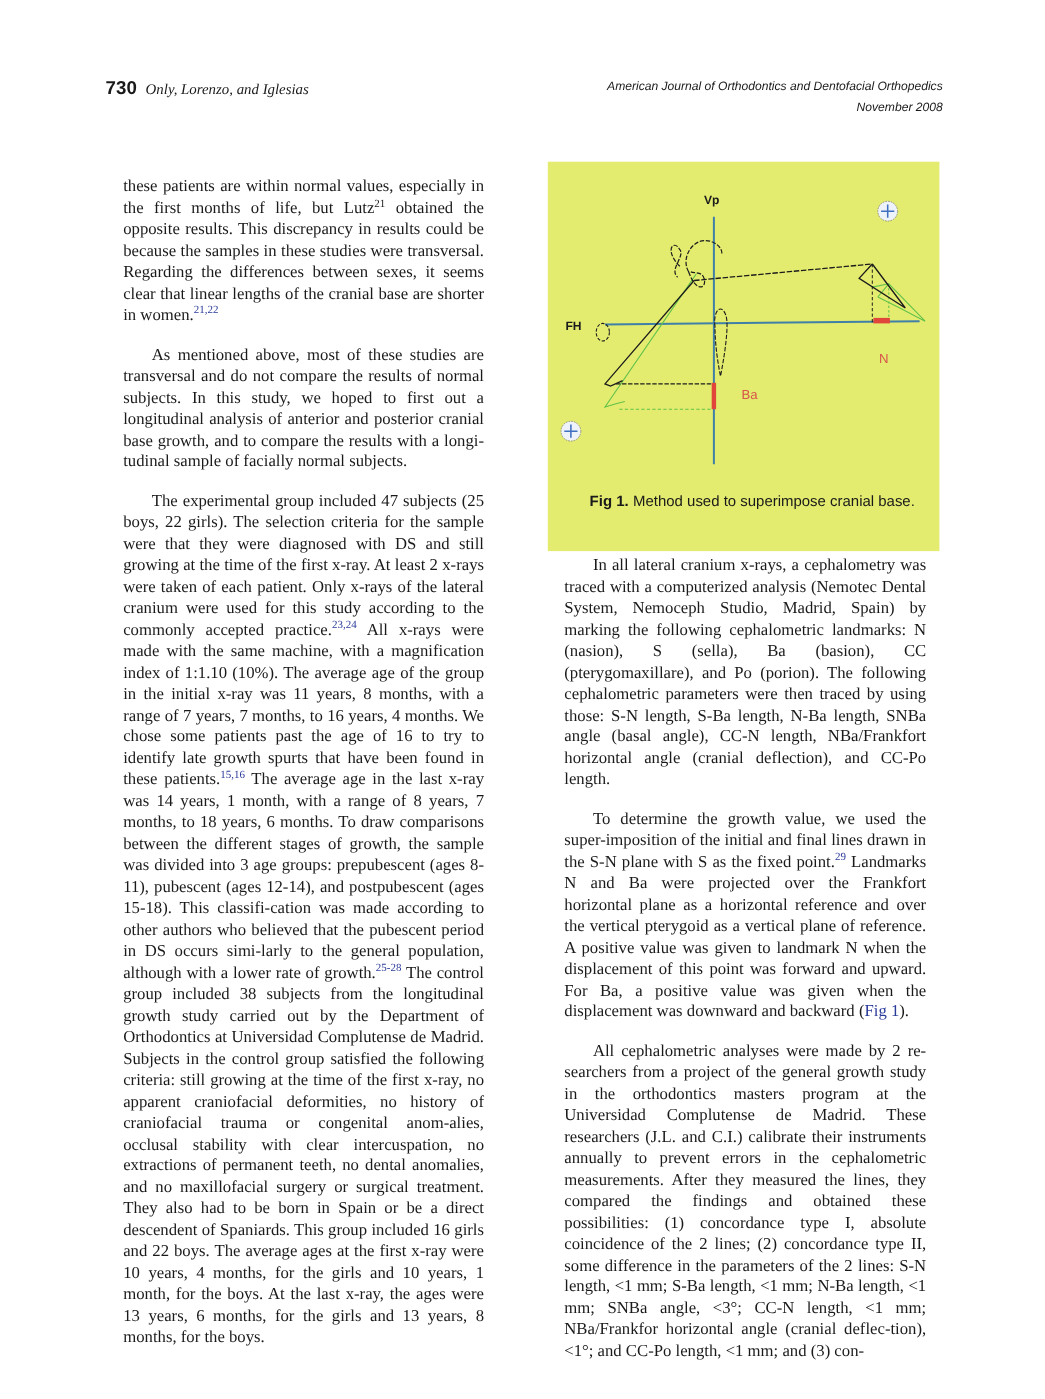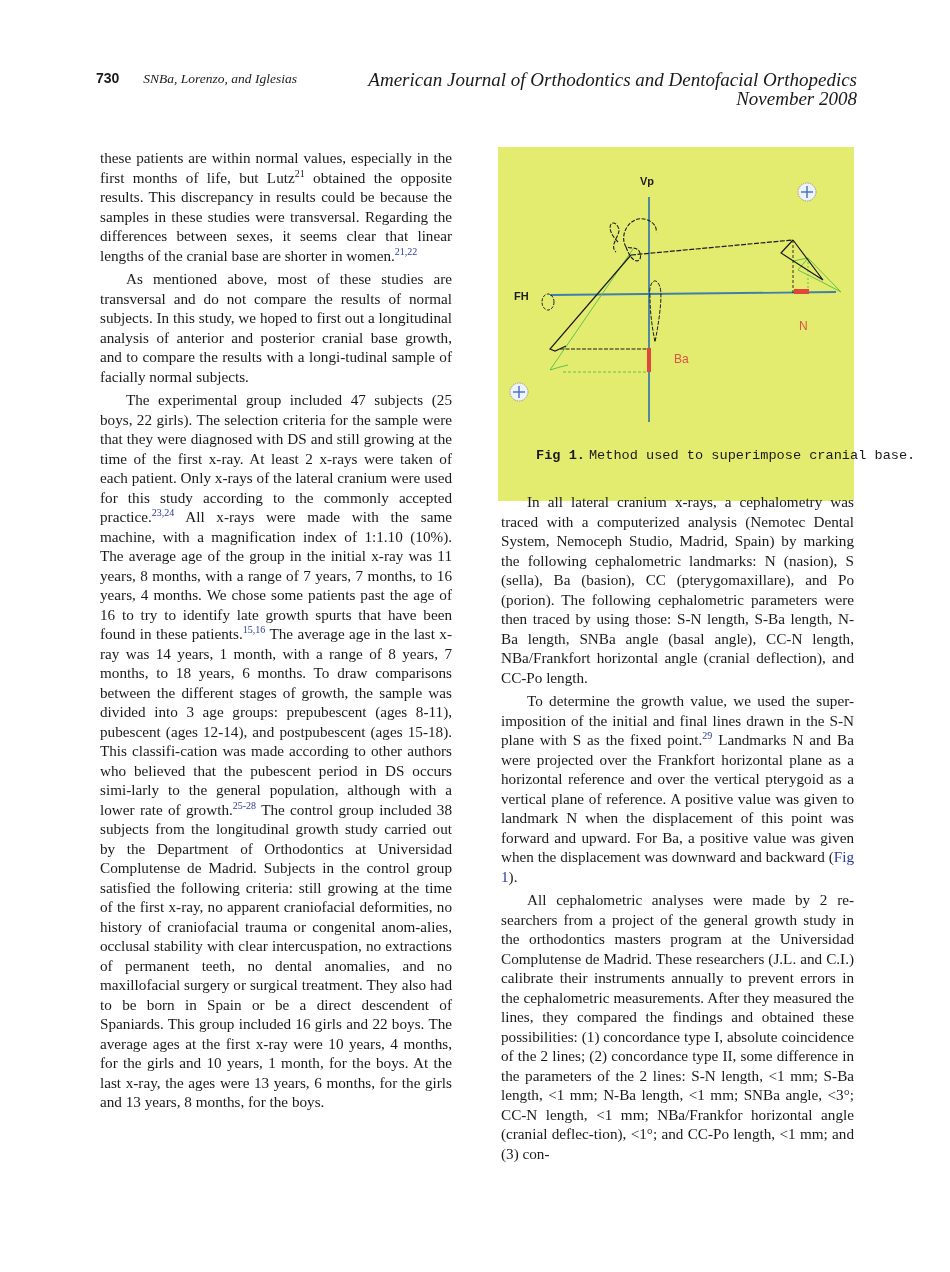--- a/index.html
+++ b/index.html
@@ -1,38 +1,38 @@
 <!DOCTYPE html>
 <html><head>
 <meta charset="utf-8">
 <style>
   html, body { margin: 0; padding: 0; background: #ffffff; }
   body { width: 950px; height: 1272px; position: relative; overflow: hidden; color: #1a1a1a; }
   .runhead-left { position: absolute; left: 96px; top: 70px; font-family: "Liberation Serif", serif; font-size: 13.5px; font-style: italic; }
-  .runhead-left .pg { font-family: "Liberation Sans", sans-serif; font-style: normal; font-weight: bold; font-size: 14px; margin-right: 24px; }
-  .runhead-right { position: absolute; right: 93px; top: 70px; text-align: right; font-family: Liberation Serif, serif; font-size: 19px; font-style: italic; line-height: 19px; }
+  .runhead-left .pg { font-family: "Liberation Sans", sans-serif; font-style: normal; font-weight: bold; font-size: 17px; margin-right: 8px; }
+  .runhead-right { position: absolute; right: 93px; top: 70px; text-align: right; font-family: Liberation Sans, sans-serif; font-size: 11px; font-style: italic; line-height: 19px; }
   .col { position: absolute; font-family: "Liberation Serif", serif; font-size: 15.2px; line-height: 19.5px; text-align: justify; hyphens: manual; }
   .col-left { left: 96px; top: 144px; width: 360px; }
   .col-right { left: 497px; top: 488px; width: 361px; }
-  .col p { margin: 4px; text-indent: 0; }
+  .col p { margin: 16px; text-indent: 0; }
   .col p.ind { text-indent: 26px; }
   .sup { font-size: 10px; vertical-align: super; line-height: 0; color: #2a3a9a; }
   .sup.black { color: #1a1a1a; }
   .link { color: #2a3a9a; }
   .heading { font-family: "Liberation Sans", sans-serif; font-weight: bold; font-size: 13.4px; margin: 14px 0 6px 0 !important; letter-spacing: 0.1px; }
   .figure { position: absolute; left: 498px; top: 147px; width: 356px; height: 354px; background: #e3ec6f; }
   .figure svg { width: 356px; height: 283px; display: block; }
-  .caption { position: absolute; left: 512px; top: 448px; font-family: Liberation Mono, monospace; font-size: 13.6px; padding-left: 24px; }
+  .caption { position: absolute; left: 512px; top: 448px; font-family: Liberation Sans, sans-serif; font-size: 13.6px; padding-left: 24px; }
   .caption b { font-weight: bold; margin-right: 4px; }
 </style>
 </head>
 <body>
 
 <div class="runhead-left">
-  <span class="pg">730</span><span>SNBa, Lorenzo, and Iglesias</span>
+  <span class="pg">730</span><span>Only, Lorenzo, and Iglesias</span>
 </div>
 <div class="runhead-right">
   <div>American Journal of Orthodontics and Dentofacial Orthopedics</div>
   <div>November 2008</div>
 </div>
 
 <div class="col col-left">
   <p><span>these patients are within normal values, especially in the first months of life, but Lutz</span><span class="sup black">21</span><span> obtained the opposite results. This discrepancy in results could be because the samples in these studies were transversal. Regarding the differences between sexes, it seems clear that linear lengths of the cranial base are shorter in women.</span><span class="sup">21,22</span></p>
   <p class="ind">As mentioned above, most of these studies are transversal and do not compare the results of normal subjects. In this study, we hoped to first out a longitudinal analysis of anterior and posterior cranial base growth, and to compare the results with a longi-tudinal sample of facially normal subjects.</p>
   <p class="ind"><span>The experimental group included 47 subjects (25 boys, 22 girls). The selection criteria for the sample were that they were diagnosed with DS and still growing at the time of the first x-ray. At least 2 x-rays were taken of each patient. Only x-rays of the lateral cranium were used for this study according to the commonly accepted practice.</span><span class="sup">23,24</span><span> All x-rays were made with the same machine, with a magnification index of 1:1.10 (10%). The average age of the group in the initial x-ray was 11 years, 8 months, with a range of 7 years, 7 months, to 16 years, 4 months. We chose some patients past the age of 16 to try to identify late growth spurts that have been found in these patients.</span><span class="sup">15,16</span><span> The average age in the last x-ray was 14 years, 1 month, with a range of 8 years, 7 months, to 18 years, 6 months. To draw comparisons between the different stages of growth, the sample was divided into 3 age groups: prepubescent (ages 8-11), pubescent (ages 12-14), and postpubescent (ages 15-18). This classifi-cation was made according to other authors who believed that the pubescent period in DS occurs simi-larly to the general population, although with a lower rate of growth.</span><span class="sup">25-28</span><span> The control group included 38 subjects from the longitudinal growth study carried out by the Department of Orthodontics at Universidad Complutense de Madrid. Subjects in the control group satisfied the following criteria: still growing at the time of the first x-ray, no apparent craniofacial deformities, no history of craniofacial trauma or congenital anom-alies, occlusal stability with clear intercuspation, no extractions of permanent teeth, no dental anomalies, and no maxillofacial surgery or surgical treatment. They also had to be born in Spain or be a direct descendent of Spaniards. This group included 16 girls and 22 boys. The average ages at the first x-ray were 10 years, 4 months, for the girls and 10 years, 1 month, for the boys. At the last x-ray, the ages were 13 years, 6 months, for the girls and 13 years, 8 months, for the boys.</span></p>

